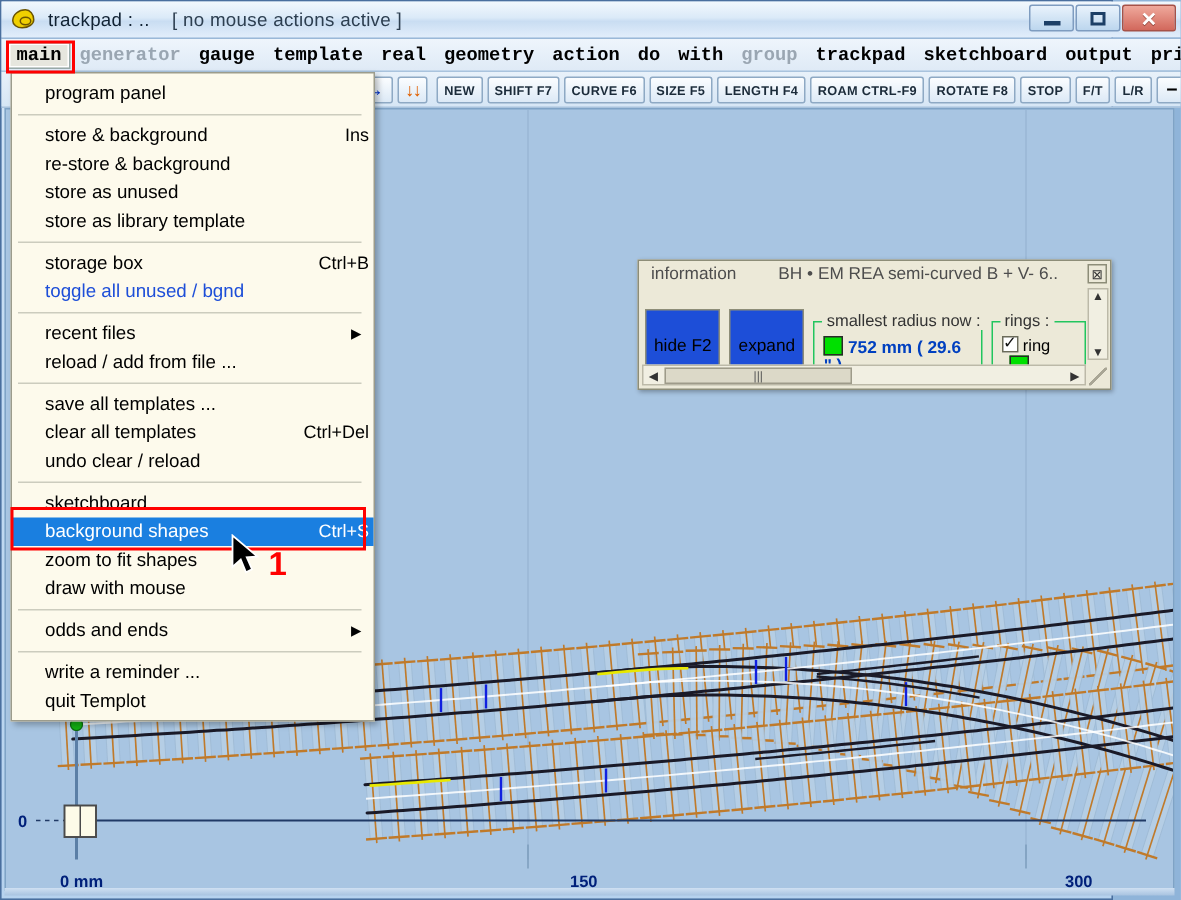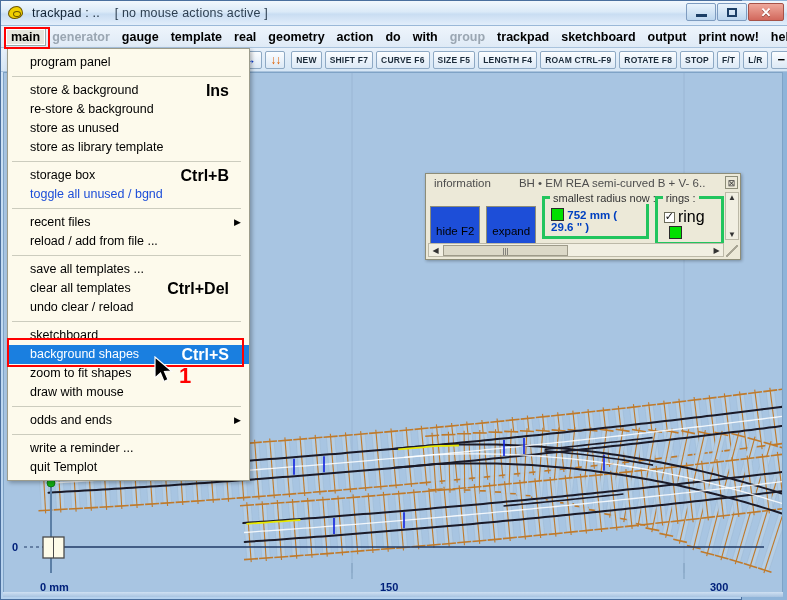--- a/index.html
+++ b/index.html
@@ -58,21 +58,21 @@
   .winbtn .x { color:#fff; font-size:13px; font-weight:bold; line-height:1; text-shadow:0 1px 0 #8c3a30;}
 
   
   #menubar {
     position:absolute; left:0; top:25px; width:787px; height:22px;
     background: linear-gradient(180deg,#eef5fc,#dfeaf6);
     border-bottom:1px solid #a9c3dd;
     display:flex; align-items:center; padding-left:4px;
     font-size:12.5px; font-weight:bold;
   }
-  .menu-item { padding:2px 6px; color:#000; white-space:nowrap; cursor:default;}
+  .menu-item { padding:2px 6px; color:#000; white-space:nowrap; cursor:default;font-family:Liberation Mono, monospace;}
   .menu-item.disabled { color:#9aa6b2; }
   .menu-item.active {
     background:#e6e6de; border:1px solid #9aa; padding:1px 5px;
     box-shadow: inset 0 0 0 1px #fff;
   }
 
   
   #main-redbox {
     position:absolute; left:3px; top:26px; width:46px; height:22px;
     border:2px solid #f00; pointer-events:none; z-index:40;
@@ -112,21 +112,21 @@
     background:#fdfaec; border:1px solid #9c9c8c;
     box-shadow: 2px 2px 4px rgba(0,0,0,.28);
     z-index:30; padding:4px 0 3px 0;
     font-size:12.5px;
   }
   .mi {
     position:relative; height:19px; line-height:19px;
     padding-left:22px; padding-right:10px; color:#000;
     white-space:nowrap; cursor:default;
   }
-  .mi .sc { position:absolute; right:20px; top:0; font-size:16px;font-weight:bold; }
+  .mi .sc { position:absolute; right:3px; top:0; font-size:12px; }
   .mi.dis { color:#1d4ed8; }
   .mi.sel { background:#1a7fe0; color:#fff; }
   .mi .arrow { position:absolute; right:8px; top:0; font-size:9px; }
   .msep { height:1px; background:#ccccbe; margin:4px 8px 4px 4px; }
 
   
   #bg-redbox {
     position:absolute; left:6px; top:337px; width:237px; height:29px;
     border:2px solid #f00; z-index:35; pointer-events:none;
   }
@@ -162,22 +162,22 @@
     border:1px solid #5a8f8f; color:#002060;
     font-weight:bold; font-size:12px;
     display:flex; align-items:center; padding-left:5px; letter-spacing:.1px;
   }
   #info-body { display:flex; align-items:flex-start; padding:3px 16px 0 4px; gap:6px;}
   .ibtn {
     border:1px solid #8d8d78; background:#1d4ed8; font-size:11.5px;
     padding:18px 5px; margin-top:12px; color:#000; white-space:nowrap;
   }
   .group {
-    border:3px solid #22c55e; position:relative;
-    padding:9px 6px 3px 6px; margin-top:2px;
+    border:1px solid #22c55e; position:relative;
+    padding:9px 6px 3px 6px; margin-top:20px;
   }
   .group > .legend {
     position:absolute; top:-7px; left:5px; background:#ece9d8;
     padding:0 3px; font-size:11px; color:#333; white-space:nowrap;
   }
   .swatch { width:13px;height:13px;background:#00e000;border:1px solid #2a2a2a; display:inline-block; vertical-align:-2px;}
   .bluetxt { color:#0040c0; font-weight:bold; font-size:11.5px; }
   .chk { width:11px;height:11px;border:1px solid #6b6b5a;background:#fff; display:inline-block; vertical-align:-1px; position:relative;}
   .chk:after{ content:"✓"; position:absolute; left:0px; top:-3px; font-size:11px; color:#111;}
   #info-vscroll {
@@ -1019,21 +1019,21 @@
       <div class="ibtn">hide  F2</div>
       <div class="ibtn">expand</div>
       <div class="group">
         <span class="legend">smallest  radius  now :</span>
         <span class="swatch"></span>
         <span class="bluetxt">752 mm ( 29.6 " )</span>
       </div>
       <div class="group">
         <span class="legend">rings :</span>
         <span class="chk"></span>
-        <span style="font-size:16px">ring</span>
+        <span style="font-size:11px">ring</span>
         <span class="swatch" style="margin-left:5px"></span>
       </div>
     </div>
     <div id="info-vscroll">
       <span class="ar">▲</span>
       <span class="ar">▼</span>
     </div>
     <div id="info-hscroll">
       <span class="ar">◀</span>
       <span class="thumb">|||</span>

